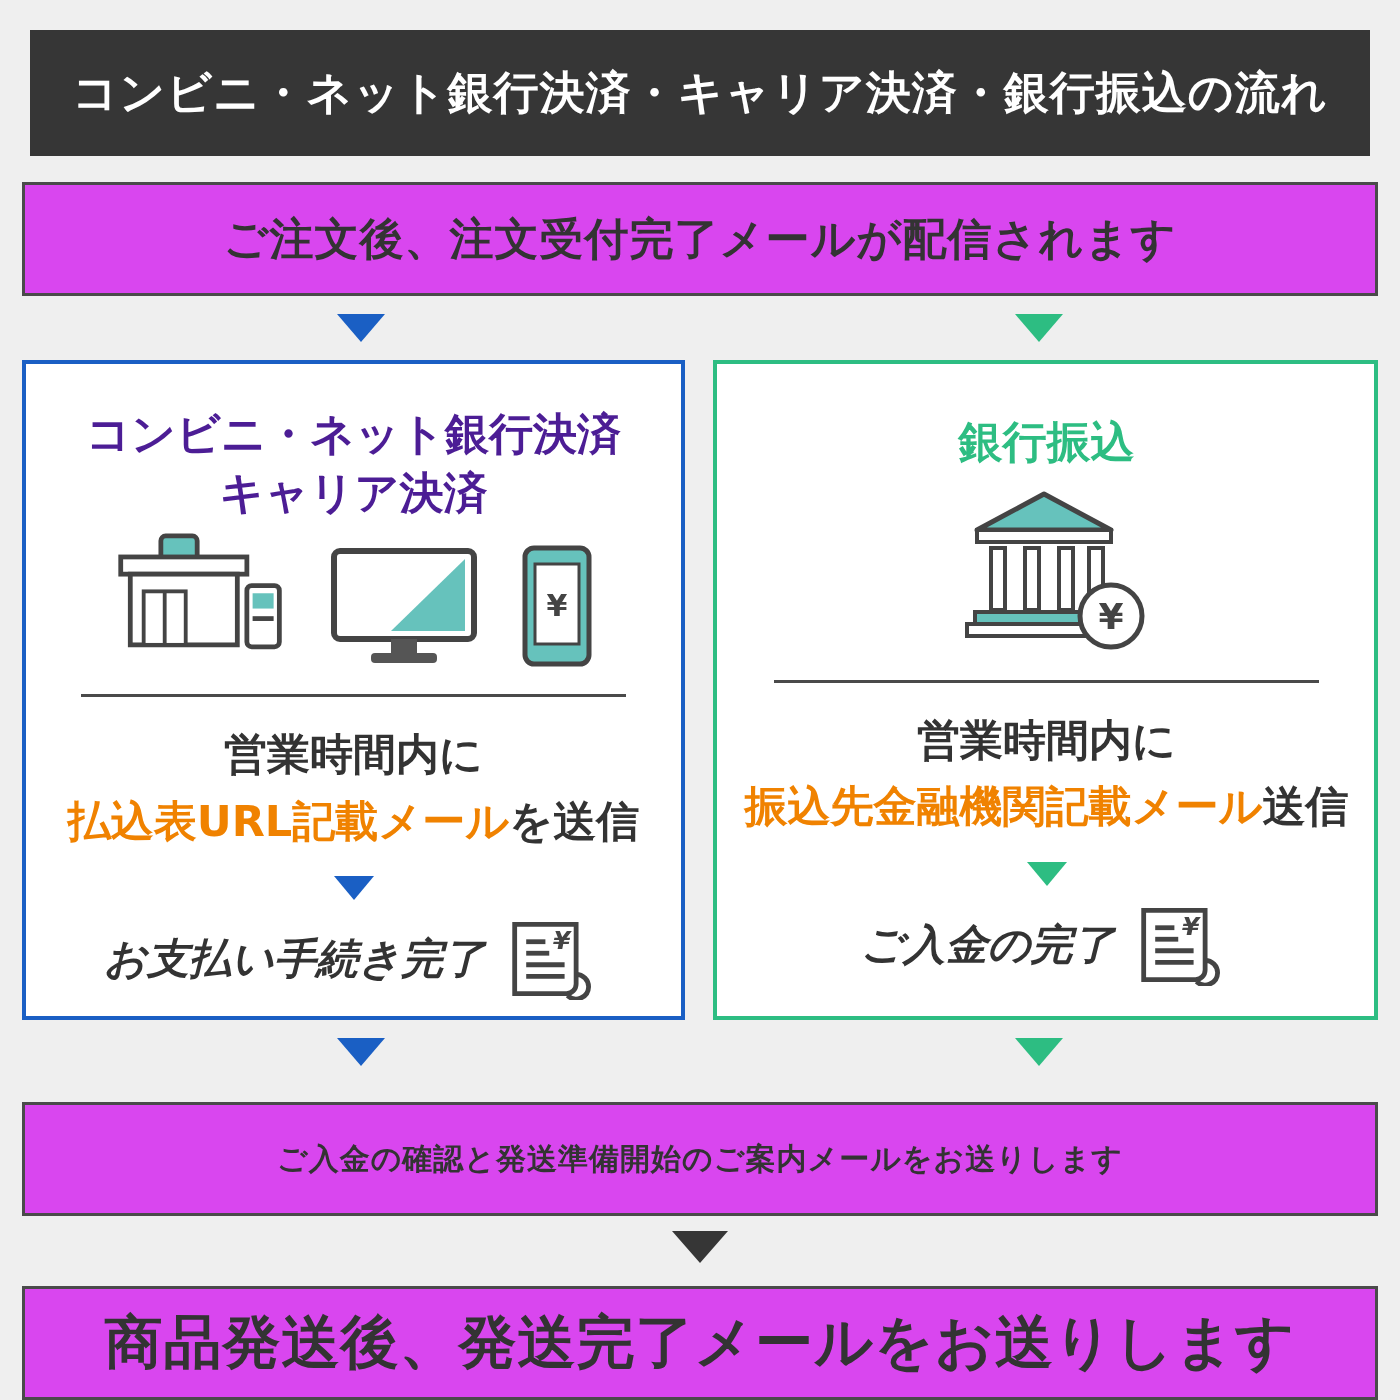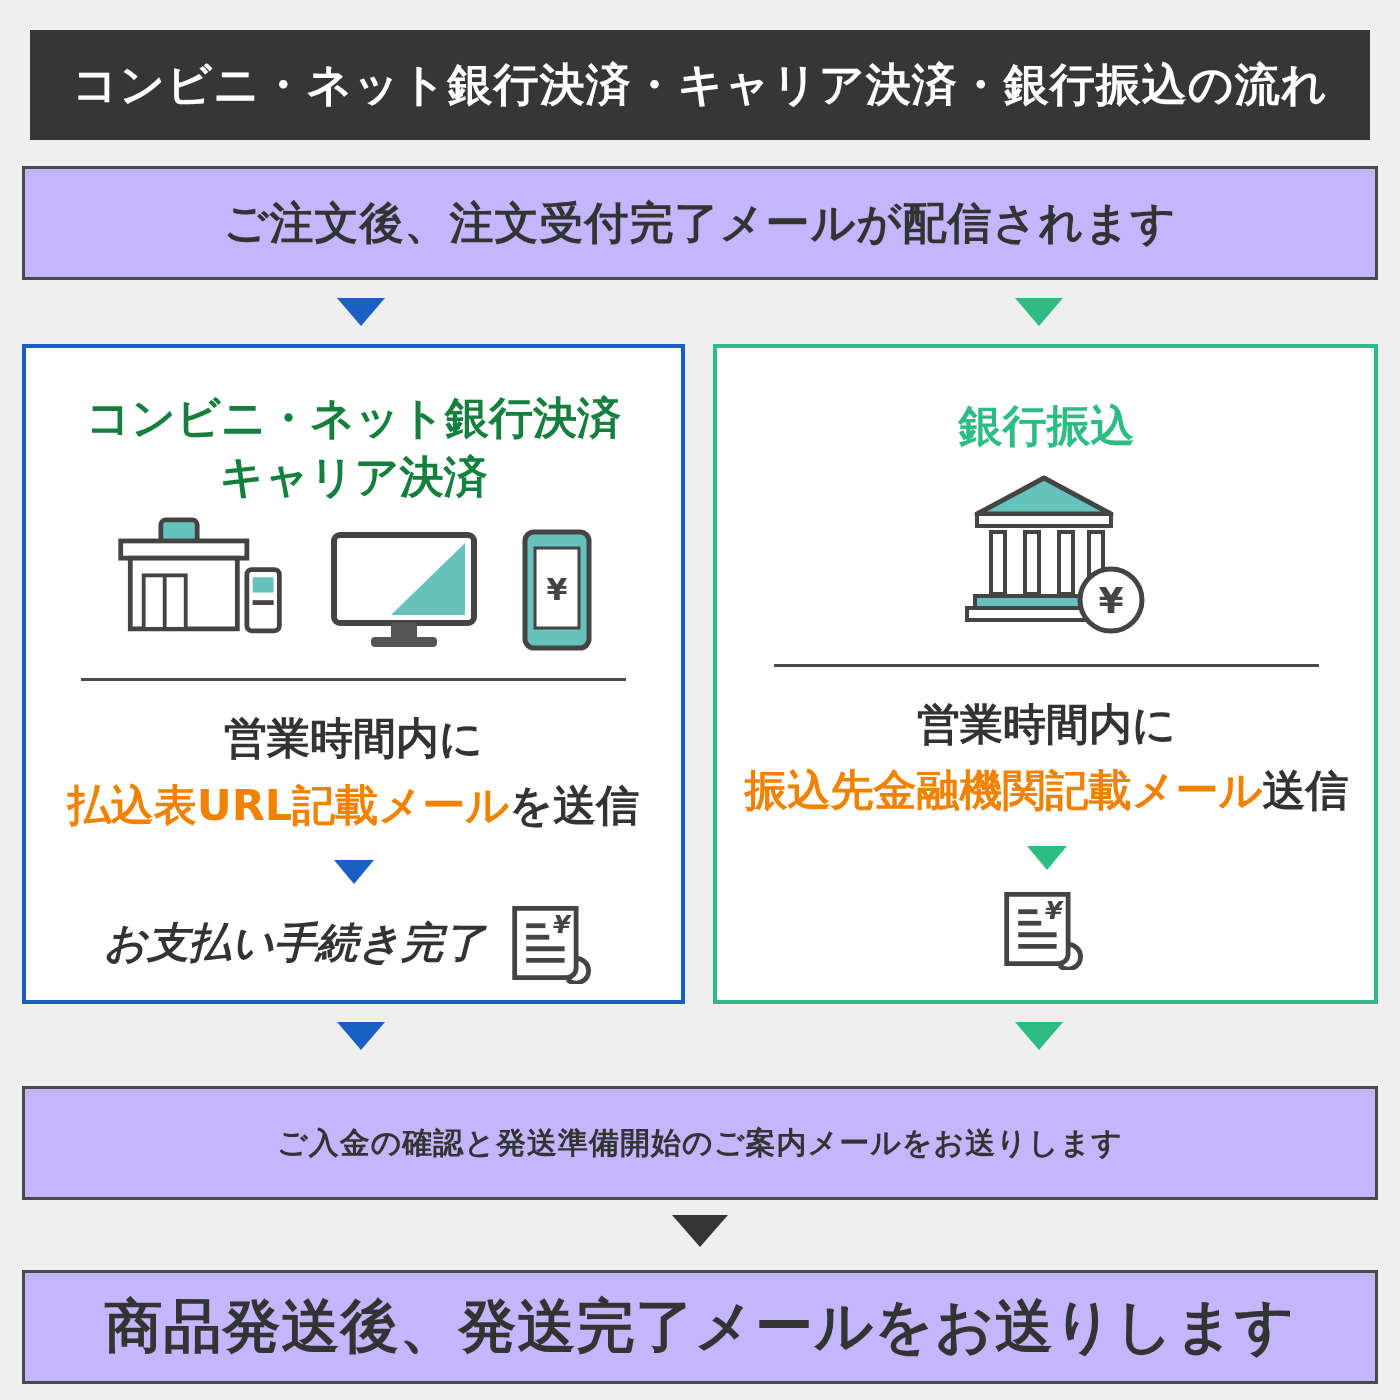--- a/index.html
+++ b/index.html
@@ -10,33 +10,33 @@
   }
   .page {
     width: 1400px;
     height: 1400px;
     background: #efefef;
     position: relative;
     overflow: hidden;
   }
   .header-bar {
     margin: 30px 30px 4px;
-    height: 110px;
+    height: 126px;
     background: #363636;
     color: #ffffff;
     display: flex;
     align-items: center;
     justify-content: center;
     font-size: 45px;
     letter-spacing: 1px;
   }
   .banner {
     margin: 26px 22px 0;
     height: 114px;
-    background: #c4b5fd;
+    background: #d946ef;
     border: 3px solid #4a4a4a;
     color: #333333;
     display: flex;
     align-items: center;
     justify-content: center;
     font-size: 44px;
     letter-spacing: 1px;
   }
   .arrow-row {
     display: flex;
@@ -79,21 +79,21 @@
   .panel-title {
     height: 118px;
     display: flex;
     flex-direction: column;
     align-items: center;
     justify-content: center;
     font-size: 44px;
     line-height: 1.35;
     text-align: center;
   }
-  .panel.left  .panel-title { color: #15803d; }
+  .panel.left  .panel-title { color: #4c1d95; }
   .panel.right .panel-title { color: #2dbd82; }
   .icon-area {
     height: 185px;
     display: flex;
     align-items: flex-end;
     justify-content: center;
     gap: 42px;
     margin-top: 8px;
   }
   .divider {
@@ -234,20 +234,21 @@
       <div class="divider"></div>
 
       <div class="panel-body">
         <span>営業時間内に</span><br>
         <span class="orange">振込先金融機関記載メール</span><span>送信</span>
       </div>
 
       <div class="tri green small"></div>
 
       <div class="done-row">
+        <span>ご入金の完了</span>
 
         <svg width="96" height="82" viewBox="0 0 100 84">
           <path d="M8 6 h64 v62 a10 10 0 0 1 -10 10 h-54 z" fill="#fff" stroke="#444" stroke-width="5"></path>
           <line x1="20" y1="24" x2="40" y2="24" stroke="#444" stroke-width="5"></line>
           <line x1="20" y1="36" x2="44" y2="36" stroke="#444" stroke-width="5"></line>
           <line x1="20" y1="48" x2="60" y2="48" stroke="#444" stroke-width="5"></line>
           <line x1="20" y1="60" x2="60" y2="60" stroke="#444" stroke-width="5"></line>
           <text x="48" y="32" font-size="26" font-weight="bold" fill="#444">¥</text>
           <path d="M72 58 a13 13 0 0 1 13 13 a13 13 0 0 1 -22 9" fill="none" stroke="#444" stroke-width="5"></path>
         </svg>

